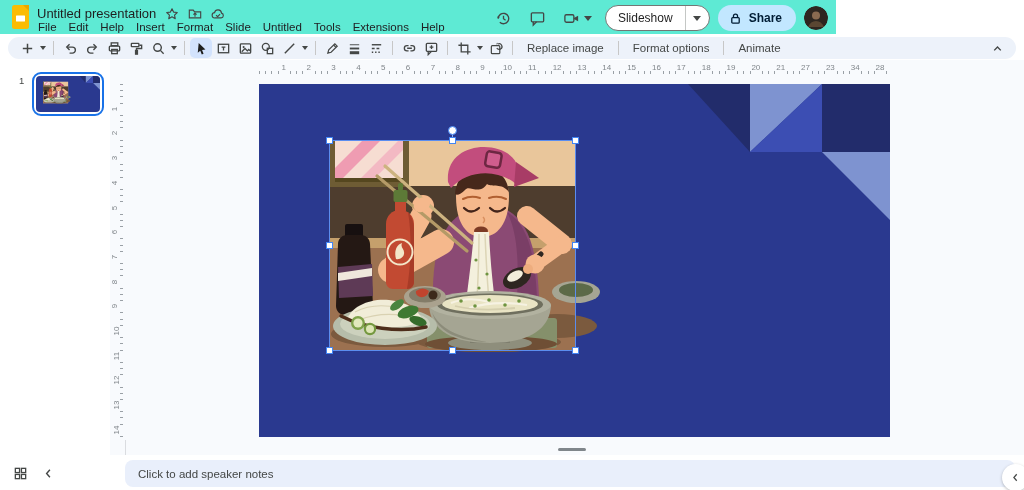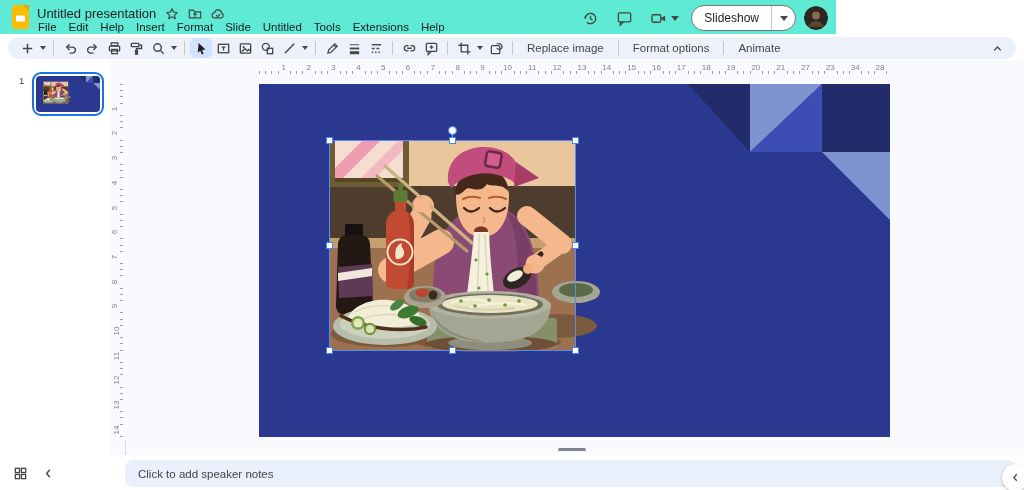--- a/index.html
+++ b/index.html
@@ -268,20 +268,27 @@
           </svg>
         <span class="caret"></span>
       </div>
       <div class="ss-pill">
         <div class="ss-main">
           <span>Slideshow</span>
         </div>
         <div class="ss-caret">
             <span class="caret"></span>
           </div>
+      </div>
+      <div class="share-btn">
+        <svg viewBox="0 0 14 14" fill="none" stroke="#001d35" stroke-width="1.4">
+            <rect x="3" y="6" width="8" height="6" rx="1"></rect>
+            <path d="M4.8 6V4.5a2.2 2.2 0 0 1 4.4 0V6"></path>
+          </svg>
+        <span>Share</span>
       </div>
       <div class="avatar">
         <svg viewBox="0 0 24 24">
             <circle cx="12" cy="12" r="12" fill="#2e2620"></circle>
             <circle cx="12" cy="9.5" r="4" fill="#8a6a50"></circle>
             <path d="M4 21c1.5-4 4.5-6 8-6s6.5 2 8 6z" fill="#5a4632"></path>
           </svg>
       </div>
     </div>
   </div>

